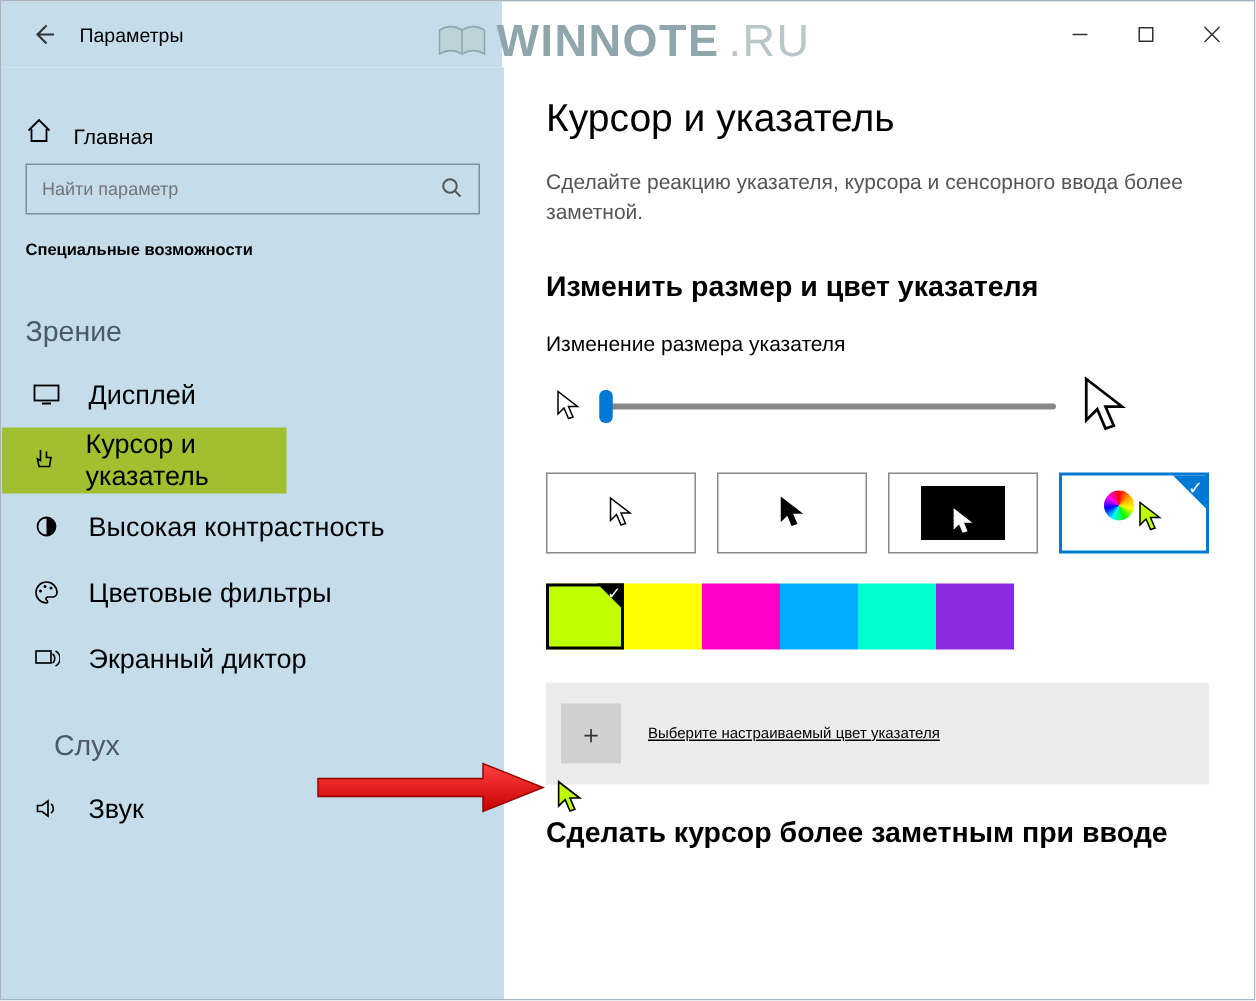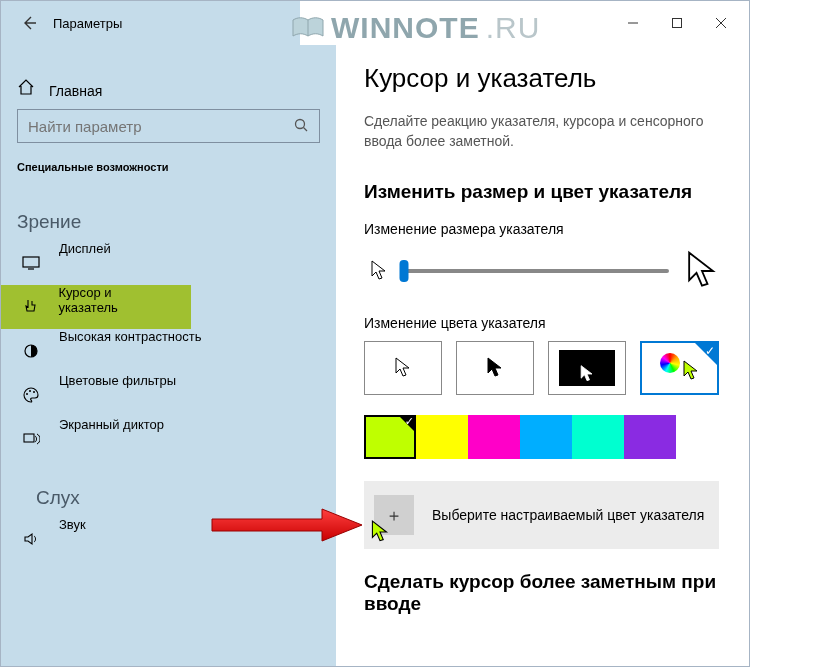--- a/index.html
+++ b/index.html
@@ -1,18 +1,18 @@
 <!DOCTYPE html>
 <html><head>
 <meta charset="utf-8">
 <style>
   * { box-sizing: border-box; margin: 0; padding: 0; }
   body { font-family: "Segoe UI", Tahoma, sans-serif; font-size: 14px; color: #000; background: #fff; }
   .window {
-    width: 750px; height: 667px; border: 1px solid #a6b4c4; position: relative; overflow: hidden;
+    width: 837px; height: 667px; border: 1px solid #a6b4c4; position: relative; overflow: hidden;
     display: flex; flex-direction: column;
   }
   
   .titlebar {
     height: 44px; display: flex; align-items: center; padding: 0 6px 0 14px;
     background: linear-gradient(to right, #c5dcea 0%, #c5dcea 40%, #ffffff 40%, #ffffff 100%);
   }
   .titlebar .back { width: 28px; height: 28px; display: flex; align-items: center; justify-content: center; }
   .titlebar .title { margin-left: 10px; font-size: 13px; }
   .titlebar .spacer { flex: 1; }
@@ -23,26 +23,26 @@
   .sidebar {
     width: 335px; background:#c5dcea; padding: 4px 0 0 0; display:flex; flex-direction:column;
   }
   .home-row { display:flex; align-items:flex-end; height:40px; padding:0 16px; gap:14px; font-size:14px; margin-top:10px; margin-bottom:10px;}
   .search-wrap { padding:0 16px; margin-bottom:18px; }
   .search {
     display:flex; align-items:center; justify-content:space-between;
     border:1px solid #7f8fa0; height:34px; padding:0 10px; background:#c5dcea;
   }
   .search input {
-    border:none; outline:none; background:transparent; font-size:15px; color:#7f1d1d; width: 85%;
+    border:none; outline:none; background:transparent; font-size:12px; color:#7f1d1d; width: 85%;
   }
   .section-title { padding:0 16px; font-weight:600; font-size:11px; margin-bottom:22px; }
   .group-label { padding:0 16px; color:#4a5a68; font-size:19px; margin:16px 0 8px 0; }
   .nav-item {
-    display:flex; height:44px; padding:0 20px; gap:18px; font-size:13px;
+    display:flex; align-items:center; height:44px; padding:0 20px; gap:18px; font-size:18px;
     cursor:default;
   }
   .nav-item.selected { background:#a0c030; }
   .nav-item .icon { width:20px; display:flex; align-items:center; justify-content:center; }
   .sidebar-scroll { overflow:hidden; }
 
   .main { flex:1; padding: 18px 30px 0 28px; overflow:hidden; position:relative; }
   .h1 { font-size:26px; font-weight:400; margin-bottom:18px; }
   .desc { color:#555; font-size:14px; line-height:1.4; margin-bottom:30px; }
   .h2 { font-size:19px; font-weight:600; margin-bottom:18px; }
@@ -88,21 +88,21 @@
     position:absolute; top:0; right:2px; color:#fff; font-size:11px; z-index:2;
   }
   .custom-row {
     display:flex; align-items:center; gap:18px; background:#ececec; height:68px; padding:0 10px;
     margin: 0 0 22px 0;
   }
   .plus-btn {
     width:40px; height:40px; border:none; background:#d0d0d0; display:flex; align-items:center; justify-content:center;
     font-size:17px; color:#333;
   }
-  .custom-row .text { font-size:14px; }
+  .custom-row .text { font-size:10px;text-decoration:underline; }
 
   
   .watermark {
     position:absolute; top:10px; left:290px; font-size:30px; font-weight:600;
     color:#8fa6ad; letter-spacing:1px; pointer-events:none; display:flex; align-items:center; gap:6px;
   }
   .watermark .ru { color:#b9c6ca; font-weight:400; }
   .watermark .book { width:34px; height:24px; }
   .arrow {
     position:absolute; left:206px; top:504px; pointer-events:none;
@@ -250,21 +250,20 @@
         <div class="slider">
           <div class="thumb"></div>
         </div>
         <span class="cursor-big">
           <svg width="34" height="44" viewBox="0 0 18 24">
               <path d="M2 2v15l4-4 3 7 3-1-3-7h6z" fill="#fff" stroke="#000" stroke-width="1"></path>
             </svg>
         </span>
       </div>
 
-      <div class="label2">Изменение цвета указателя</div>
       <div class="color-mode-row">
         <div class="mode-tile">
           <svg width="18" height="24" viewBox="0 0 18 24">
               <path d="M2 2v15l4-4 3 7 3-1-3-7h6z" fill="#fff" stroke="#000" stroke-width="1"></path>
             </svg>
         </div>
         <div class="mode-tile">
           <svg width="18" height="24" viewBox="0 0 18 24">
               <path d="M2 2v15l4-4 3 7 3-1-3-7h6z" fill="#000" stroke="#000" stroke-width="1"></path>
             </svg>

